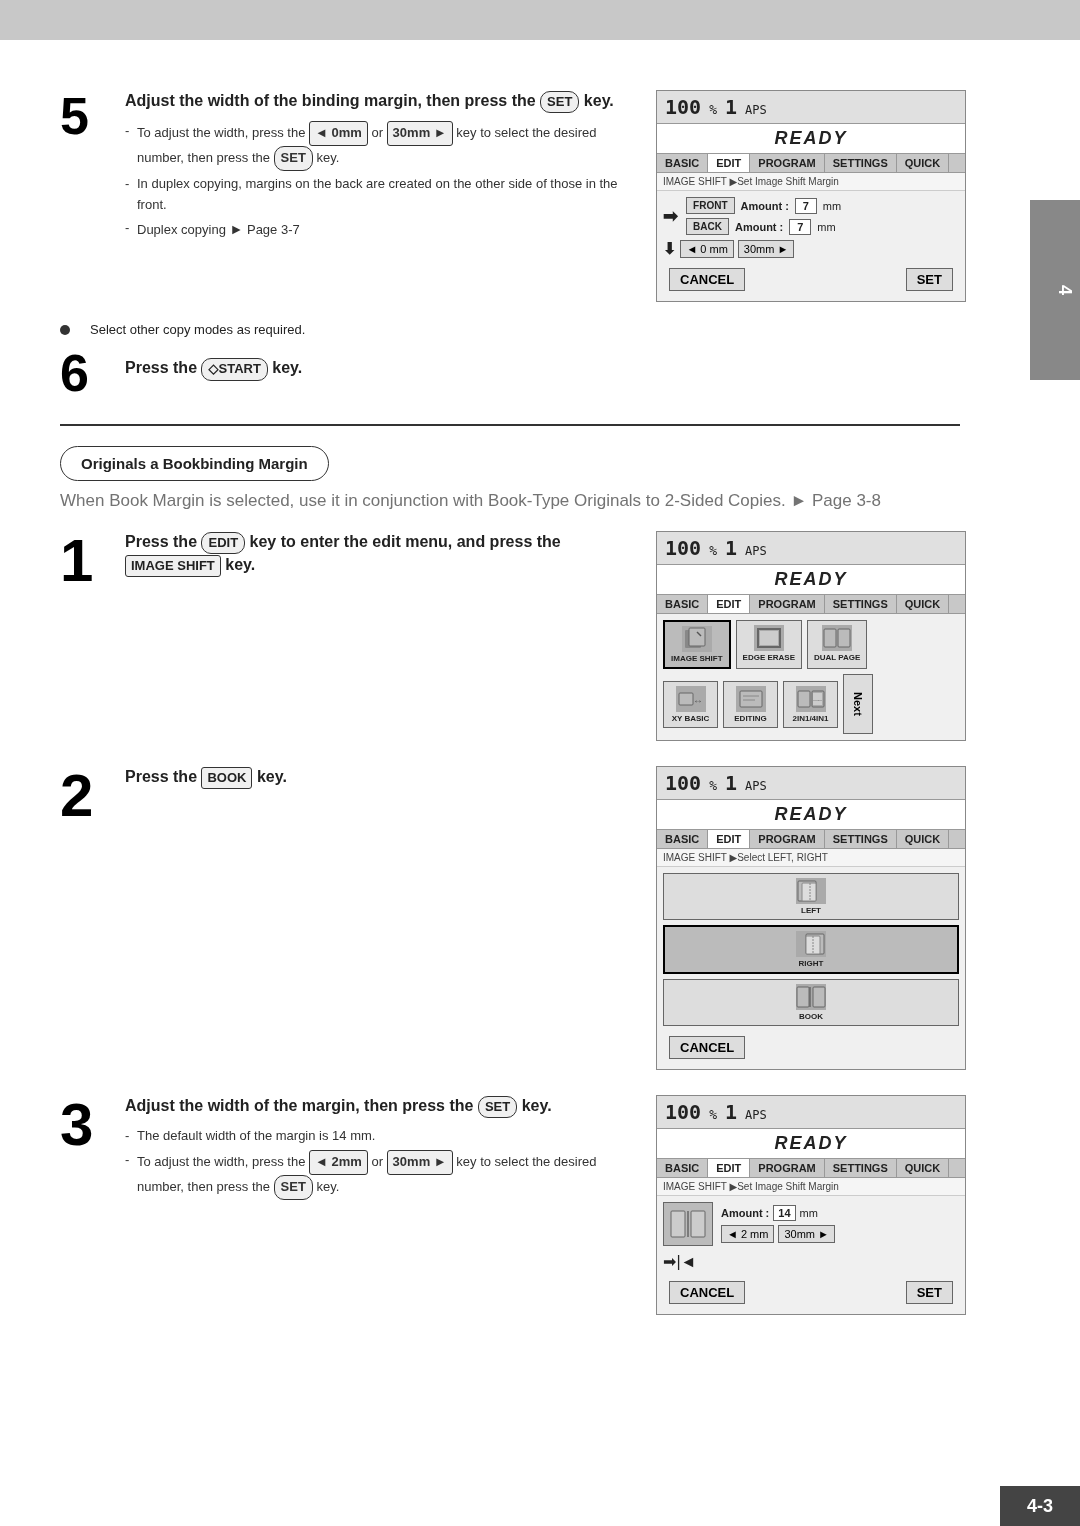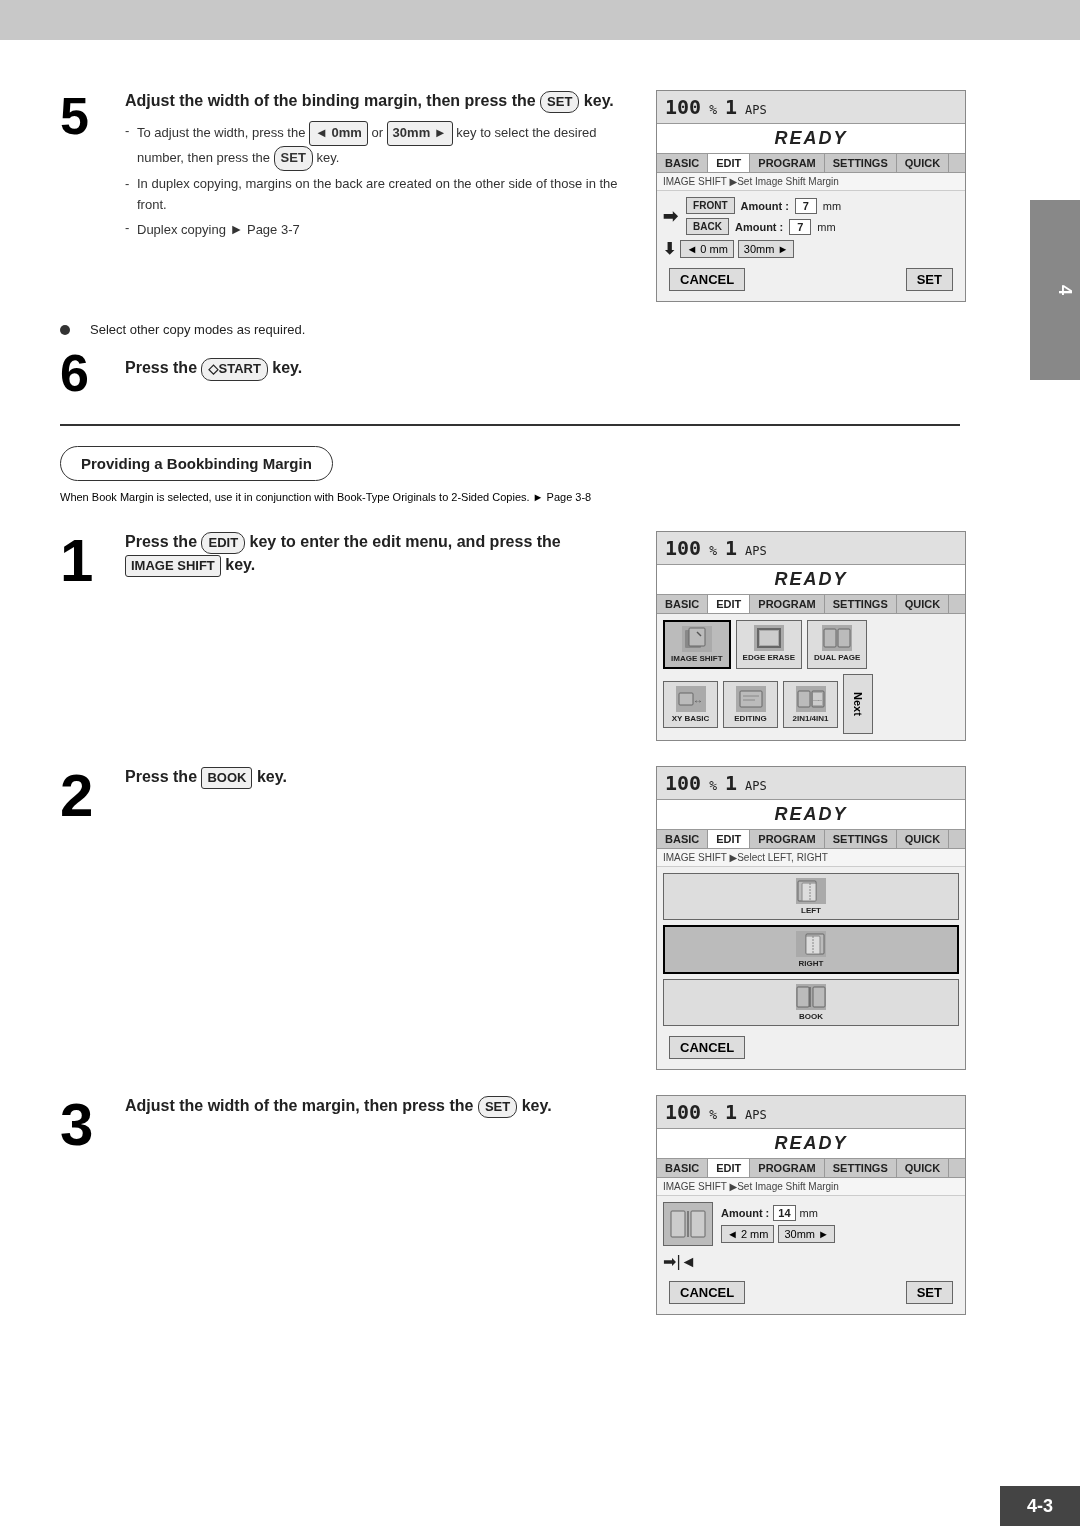--- a/index.html
+++ b/index.html
@@ -145,23 +145,23 @@
       border: 1.5px solid #333;
       border-radius: 20px;
       padding: 8px 20px;
       font-size: 15px;
       font-weight: bold;
       display: inline-block;
       margin-bottom: 10px;
     }
 
     .banner-desc {
-      font-size: 11px;
-      margin-bottom: 28px;
-      color: #000000;
+      font-size: 17px;
+      margin-bottom: 20px;
+      color: #737373;
     }
 
     
     .step-row {
       display: flex;
       gap: 20px;
       margin-bottom: 25px;
       align-items: flex-start;
     }
 
@@ -479,21 +479,21 @@
     <div class="step6">
       <div class="step-number">6</div>
       <div class="step-title">
         Press the <span class="key-circle">◇START</span> key.
       </div>
     </div>
 
     <hr class="section-divider">
 
     <div>
-      <div class="banner">Providing a Bookbinding Margin</div>
+      <div class="banner">Originals a Bookbinding Margin</div>
       <p class="banner-desc">When Book Margin is selected, use it in conjunction with Book-Type Originals to 2-Sided Copies. ► Page 3-8</p>
     </div>
 
     <div class="step-row">
       <div class="step-left">
         <div class="step-container">
           <div class="step-number" style="font-size:60px;">1</div>
           <div class="step-content">
             <div class="step-title">
               Press the <span class="key-circle">EDIT</span> key to enter the edit menu, and press the <span class="key-box">IMAGE SHIFT</span> key.
@@ -661,20 +661,26 @@
     </div>
 
     <div class="step-row">
       <div class="step-left">
         <div class="step-container">
           <div class="step-number" style="font-size:60px;">3</div>
           <div class="step-content">
             <div class="step-title">
               Adjust the width of the margin, then press the <span class="key-circle">SET</span> key.
             </div>
+            <div class="step-body">
+              <ul>
+                <li>The default width of the margin is 14 mm.</li>
+                <li>To adjust the width, press the <span class="key-box">◄ 2mm</span> or <span class="key-box">30mm ►</span> key to select the desired number, then press the <span class="key-circle">SET</span> key.</li>
+              </ul>
+            </div>
           </div>
         </div>
       </div>
 
       <div class="step-right">
         <div class="ui-panel">
           <div class="ui-panel-header">
             <span class="percent">100</span>
             <span>%</span>
             <span class="num">1</span>

